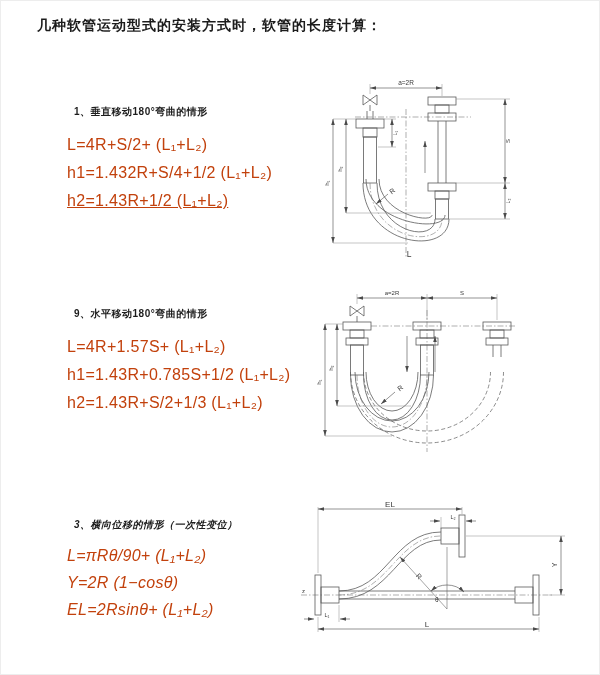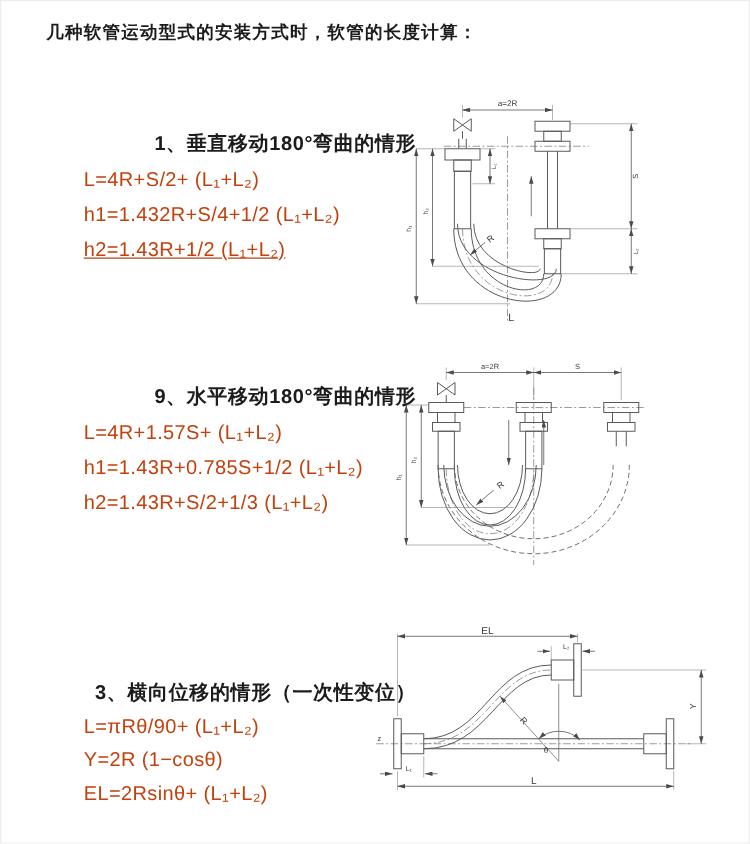--- a/index.html
+++ b/index.html
@@ -1,29 +1,28 @@
 <!DOCTYPE html>
 <html><head>
 <meta charset="utf-8">
 <style>
   html,body { margin:0; padding:0; background:#fff; }
   .page {
     position:relative; width:600px; height:675px; background:#ffffff;
     font-family:"Liberation Sans","DejaVu Sans",sans-serif;
     color:#222; overflow:hidden; box-sizing:border-box;
     border:1px solid #ededed;
-    text-align:right;
   }
   .title {
     position:absolute; left:36px; top:16px;
     font-size:14px; font-weight:bold; letter-spacing:1px; color:#1c1c1c;
     white-space:nowrap;
   }
   .section { position:absolute; left:42px; width:290px; }
-  .heading { font-size:16px; font-weight:bold; color:#1c1c1c; white-space:nowrap; letter-spacing:0.5px; }
+  .heading { font-size:10px; font-weight:bold; color:#1c1c1c; white-space:nowrap; letter-spacing:0.5px;margin-left:31px; }
   .formula {
     position:absolute; left:24px; font-size:16px; color:#c2410c;
     white-space:nowrap; letter-spacing:0.3px;
   }
   .diag { position:absolute; }
   svg { display:block; }
   .ln   { stroke:#5a5a5a; stroke-width:0.8; fill:none; }
   .thin { stroke:#6a6a6a; stroke-width:0.6; fill:none; }
   .cl   { stroke:#7a7a7a; stroke-width:0.6; fill:none; stroke-dasharray:6 2 1.5 2; }
   .dsh  { stroke:#5a5a5a; stroke-width:0.7; fill:none; stroke-dasharray:4 2.5; }
@@ -224,21 +223,21 @@
       <line class="dim" x1="26" y1="40" x2="26" y2="122" marker-start="url(#d2a)" marker-end="url(#d2a)"></line>
       <text class="dtxt" font-size="5.5" text-anchor="middle" transform="rotate(-90 22 84)" x="22" y="84">h₂</text>
     </g>
 
     <g>
       <line class="dim" x1="84" y1="108" x2="70" y2="120" marker-end="url(#d2a)"></line>
       <text class="dtxt" font-size="7" transform="rotate(-38 90 104)" x="87" y="106">R</text>
     </g>
   </svg>
 
-  <div class="section" style="top:543px;">
+  <div class="section" style="top:517px;font-style:italic;">
     <div class="heading">3、横向位移的情形（一次性变位）</div>
     <div class="formula" style="top:29px;">L=πRθ/90+ (L₁+L₂)</div>
     <div class="formula" style="top:56px;">Y=2R (1−cosθ)</div>
     <div class="formula" style="top:83px;">EL=2Rsinθ+ (L₁+L₂)</div>
   </div>
 
   <svg class="diag" style="left:298px; top:498px;" width="280" height="150" viewBox="0 0 280 150">
     <defs>
       <marker id="d3a" viewBox="0 0 10 6" refX="10" refY="3" markerWidth="10" markerHeight="6" orient="auto-start-reverse">
         <path d="M0,0 L10,3 L0,6 Z" fill="#4a4a4a"></path>

